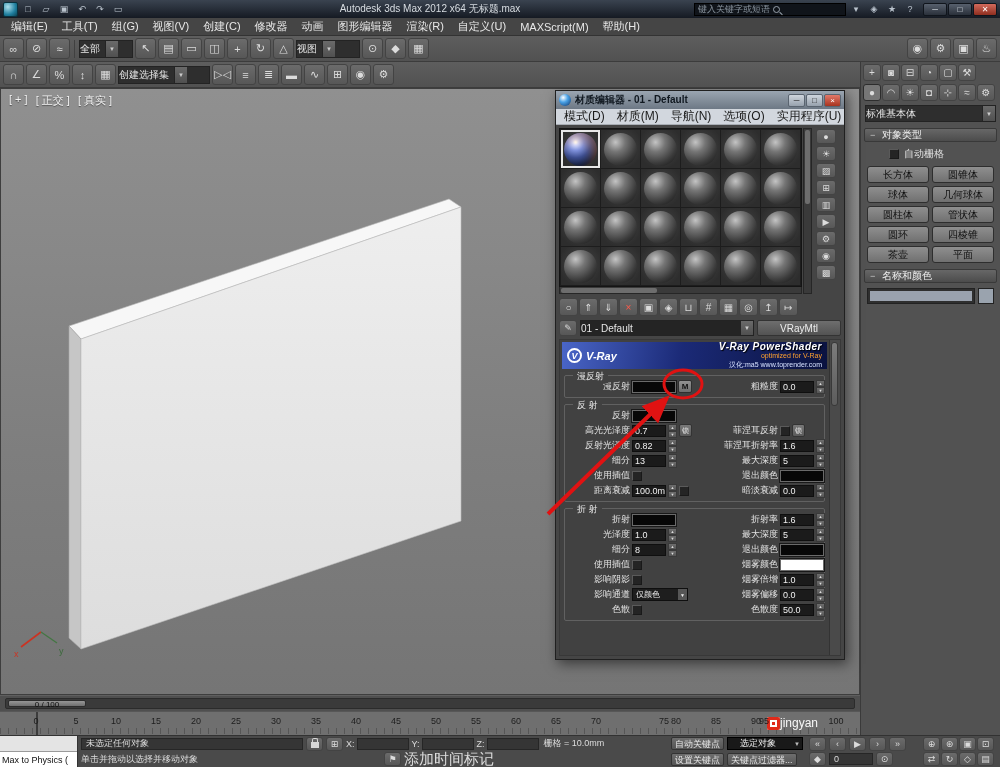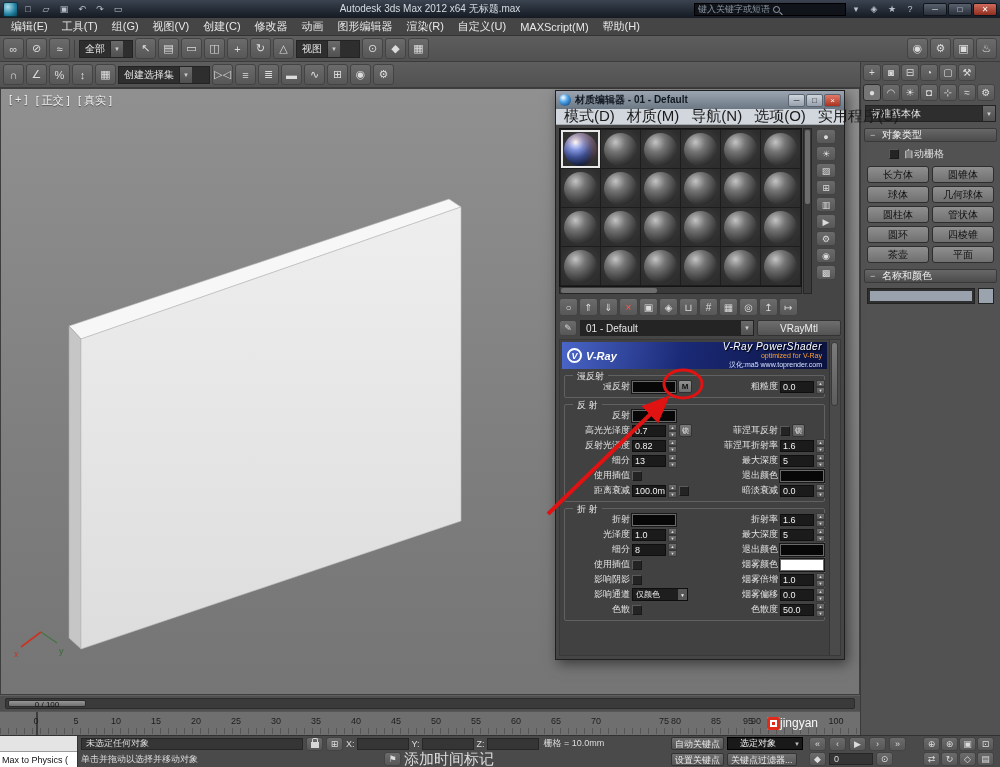--- a/index.html
+++ b/index.html
@@ -35,21 +35,21 @@
   .toolbar{position:absolute;left:0;display:flex;align-items:center;gap:2px;padding:0 3px;
     background:linear-gradient(#5e5e5e,#515151);border-bottom:1px solid #3c3c3c;z-index:28}
   .t1{top:36px;height:26px;right:0}
   .t2{top:62px;height:26px;width:860px}
   .tbico{display:inline-flex;width:21px;height:21px;align-items:center;justify-content:center;font-size:11px;
     color:#dcdcdc;background:linear-gradient(#6b6b6b,#575757);border:1px solid #434343;border-radius:3px;flex:0 0 auto}
   .iconstrip{display:flex;gap:2px;align-items:center}
   .sep{width:1px;height:18px;background:#404040;margin:0 2px}
   .spacer{flex:1}
   .combo{display:inline-flex;align-items:center;height:18px;background:#2e2e2e;border:1px solid #232323;
-    color:#e6e6e6;font-size:10px;padding-left:5px;white-space:nowrap}
+    color:#e6e6e6;font-size:10px;white-space:nowrap}
   .combo::after{content:"▼";font-size:6px;color:#ccc;background:linear-gradient(#6a6a6a,#505050);
     border-left:1px solid #242424;height:100%;display:flex;align-items:center;padding:0 3px;margin-left:5px}
   .combo.w54{min-width:54px}.combo.w64{min-width:64px}.combo.w92{min-width:92px}
 
   
   .viewport{position:absolute;top:88px;left:0;width:860px;height:607px;overflow:hidden;
     background:linear-gradient(#909090,#7e7e7e 60%,#757575);border:1px solid #3e3e3e}
   .vplabel{position:absolute;top:4px;left:8px;display:flex;gap:8px;z-index:2}
   .vplabel .menu-item{padding:0;font-size:11px;color:#f2f2f2;text-shadow:0 1px 1px rgba(0,0,0,.45)}
   .vpsvg{position:absolute;inset:0}
@@ -134,21 +134,21 @@
     padding:0 3px;gap:4px;flex:0 0 auto}
   .me-ico{width:12px;height:12px;border-radius:50%;flex:0 0 auto;
     background:radial-gradient(circle at 35% 30%,#fff,#4aa3e8 40%,#0a2f66)}
   .me-titletext{font-size:10px;color:#101820;font-weight:bold;flex:1;white-space:nowrap;overflow:hidden}
   .me-btns{display:flex;gap:1px}
   .me-btns .tbico{width:17px;height:13px;font-size:8px;background:linear-gradient(#ced5dd,#97a1ad);
     color:#202020;border:1px solid #5a6470;border-radius:2px}
   .me-btns .tbico.close{background:linear-gradient(#e2796a,#a8331f);color:#fff}
   .me-menu{height:16px;background:#d2d7de;display:flex;align-items:center;padding-left:2px;
     border-bottom:1px solid #a8adb4;flex:0 0 auto}
-  .me-menu .menu-item{font-size:15px;color:#1a1a1a;padding:12px 6px}
+  .me-menu .menu-item{font-size:12px;color:#1a1a1a;padding:12px 6px}
   .me-slots{display:flex;margin:3px 3px 0;height:166px;flex:0 0 auto}
   .slotcol{display:flex;flex-direction:column}
   .slotgrid{display:grid;grid-template-columns:repeat(6,39px);grid-auto-rows:38px;gap:1px;
     background:#1d1d1d;border:1px solid #141414;padding:1px}
   .slot{position:relative;background:radial-gradient(circle at 50% 45%,#474747,#2d2d2d 78%);
     display:flex;align-items:center;justify-content:center}
   .slot .ball{width:33px;height:33px;border-radius:50%;
     background:radial-gradient(circle at 35% 28%,#c4c4c4,#757575 30%,#3c3c3c 65%,#0f0f0f 100%)}
   .slot.active{box-shadow:inset 0 0 0 2px #e8e8e8}
   .slot.active .ball{background:radial-gradient(circle at 35% 28%,#ffffff 2%,#cdd6ff 10%,#7e90da 26%,#3c4d8e 48%,#16203f 72%,#04060e 100%);
@@ -172,21 +172,21 @@
   .pscroll{width:11px;background:#4a4a4a;border-left:1px solid #333;position:relative;flex:0 0 auto}
   .pscroll .thumb{position:absolute;top:2px;left:1px;width:7px;height:64px;
     background:linear-gradient(#7b7b7b,#5c5c5c);border:1px solid #393939;border-radius:3px}
 
   .vray-banner{height:27px;margin:2px;display:flex;align-items:center;padding:0 5px;gap:4px;overflow:hidden;
     background:linear-gradient(100deg,#4a66c8 0%,#1b2a77 45%,#0a123f 100%)}
   .vlogo-circle{width:15px;height:15px;border:2px solid #fff;border-radius:50%;display:flex;align-items:center;
     justify-content:center;color:#fff;font-size:9px;font-style:italic;font-weight:bold;flex:0 0 auto}
   .vlogo-text{color:#fff;font-size:11px;font-weight:bold;font-style:italic;white-space:nowrap}
   .vright{margin-left:auto;display:flex;flex-direction:column;align-items:flex-end;gap:1px;line-height:8px}
-  .vtitle{color:#fff;font-size:10px;font-weight:normal;font-style:italic;letter-spacing:.5px;text-shadow:1px 1px 1px #000;white-space:nowrap}
+  .vtitle{color:#fff;font-size:10px;font-weight:bold;font-style:italic;letter-spacing:.5px;text-shadow:1px 1px 1px #000;white-space:nowrap}
   .vsub{color:#ffa22e;font-size:7px;white-space:nowrap}
   .vsub2{color:#d7e2ff;font-size:7px;white-space:nowrap}
 
   .pgroup{border:1px solid #616161;margin:6px 4px 2px;padding:3px 1px 3px;position:relative;border-radius:2px}
   .pgroup .gtitle{position:absolute;top:-6px;left:8px;background:#414141;padding:0 4px;font-size:9px;color:#eaeaea}
   .prow{display:flex;align-items:center;height:15px}
   .pcell{display:flex;align-items:center;gap:2px}
   .pcell.l{width:146px;flex:0 0 auto}
   .pcell.r{flex:1;min-width:0}
   .plabel{width:64px;text-align:right;font-size:9px;color:#e2e2e2;white-space:nowrap;flex:0 0 auto;overflow:hidden}
@@ -370,21 +370,21 @@
       <span class="tick" style="left: 396px;">45</span>
       <span class="tick" style="left: 436px;">50</span>
       <span class="tick" style="left: 476px;">55</span>
       <span class="tick" style="left: 516px;">60</span>
       <span class="tick" style="left: 556px;">65</span>
       <span class="tick" style="left: 596px;">70</span>
       <span class="tick" style="left: 636px; margin-left: 28px;">75</span>
       <span class="tick" style="left: 676px;">80</span>
       <span class="tick" style="left: 716px;">85</span>
       <span class="tick" style="left: 756px;">90</span>
-      <span class="tick" style="left: 748px; text-align: center;">95</span>
+      <span class="tick" style="left: 764px; text-align: center;">95</span>
       <span class="tick" style="left: 836px;">100</span>
     </div>
 
   <div class="statusbar">
     <div class="listener">
       <div class="lrow top"></div>
       <div class="lrow bot">
         <span>Max to Physics (</span>
       </div>
     </div>

